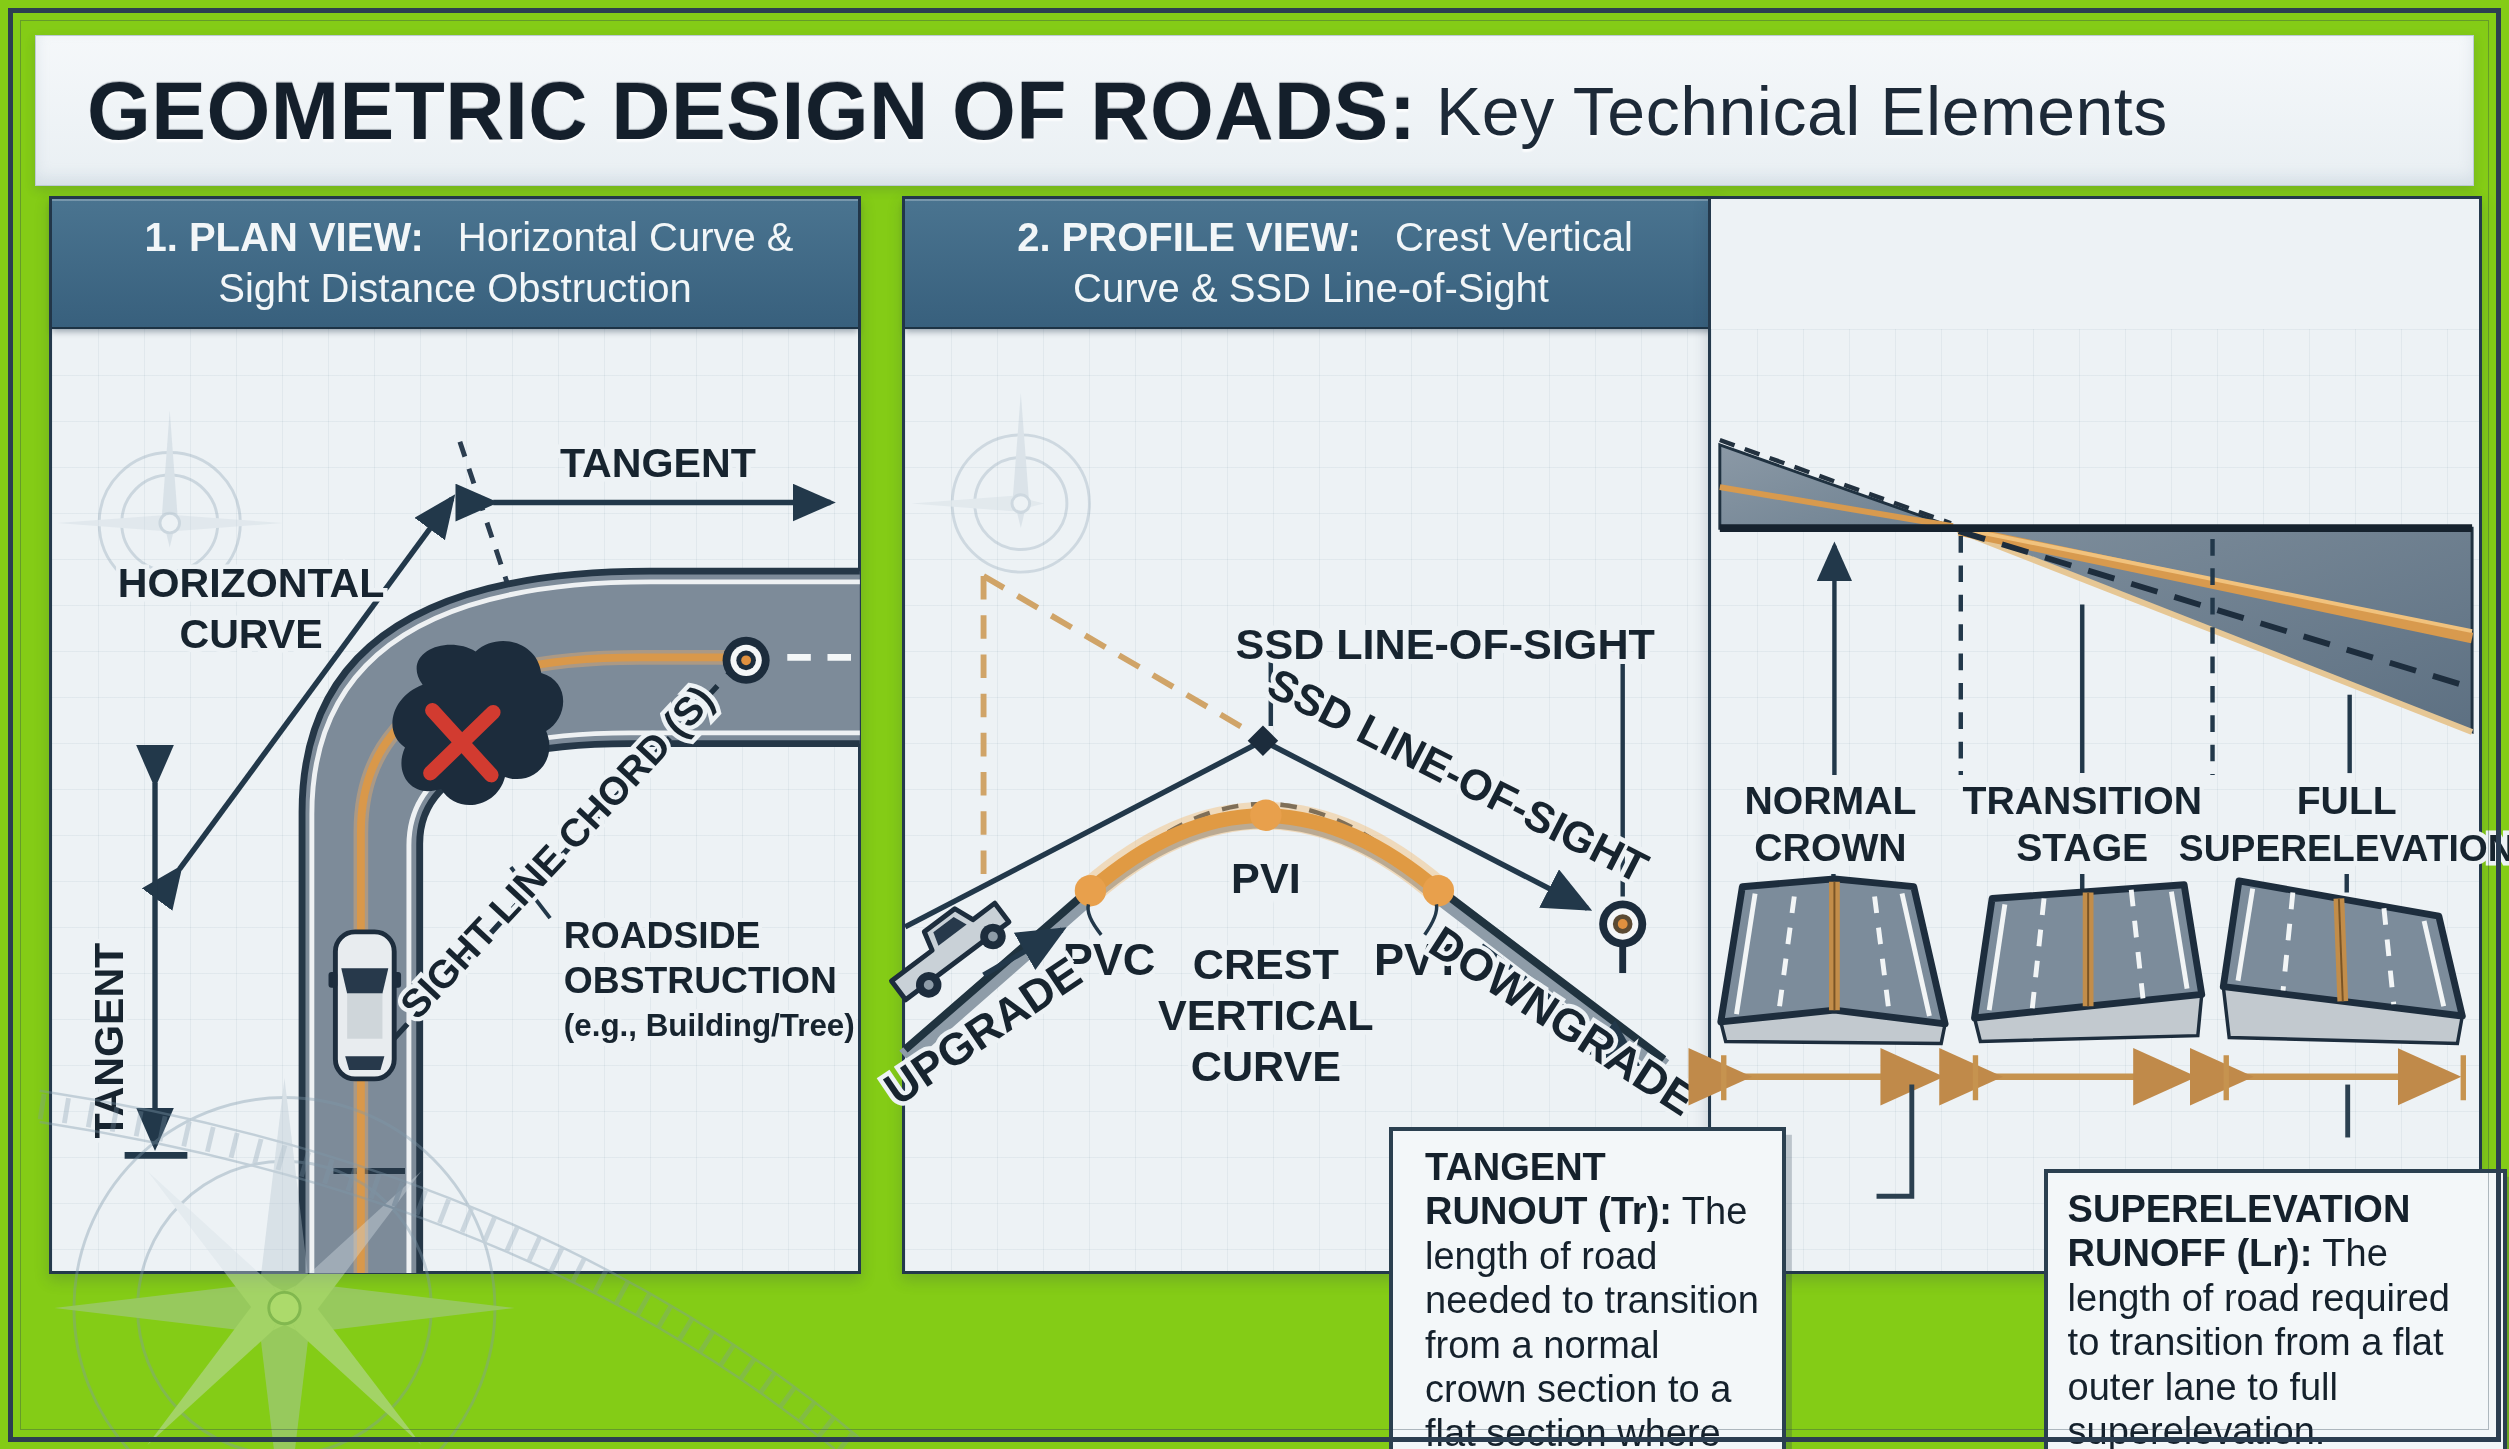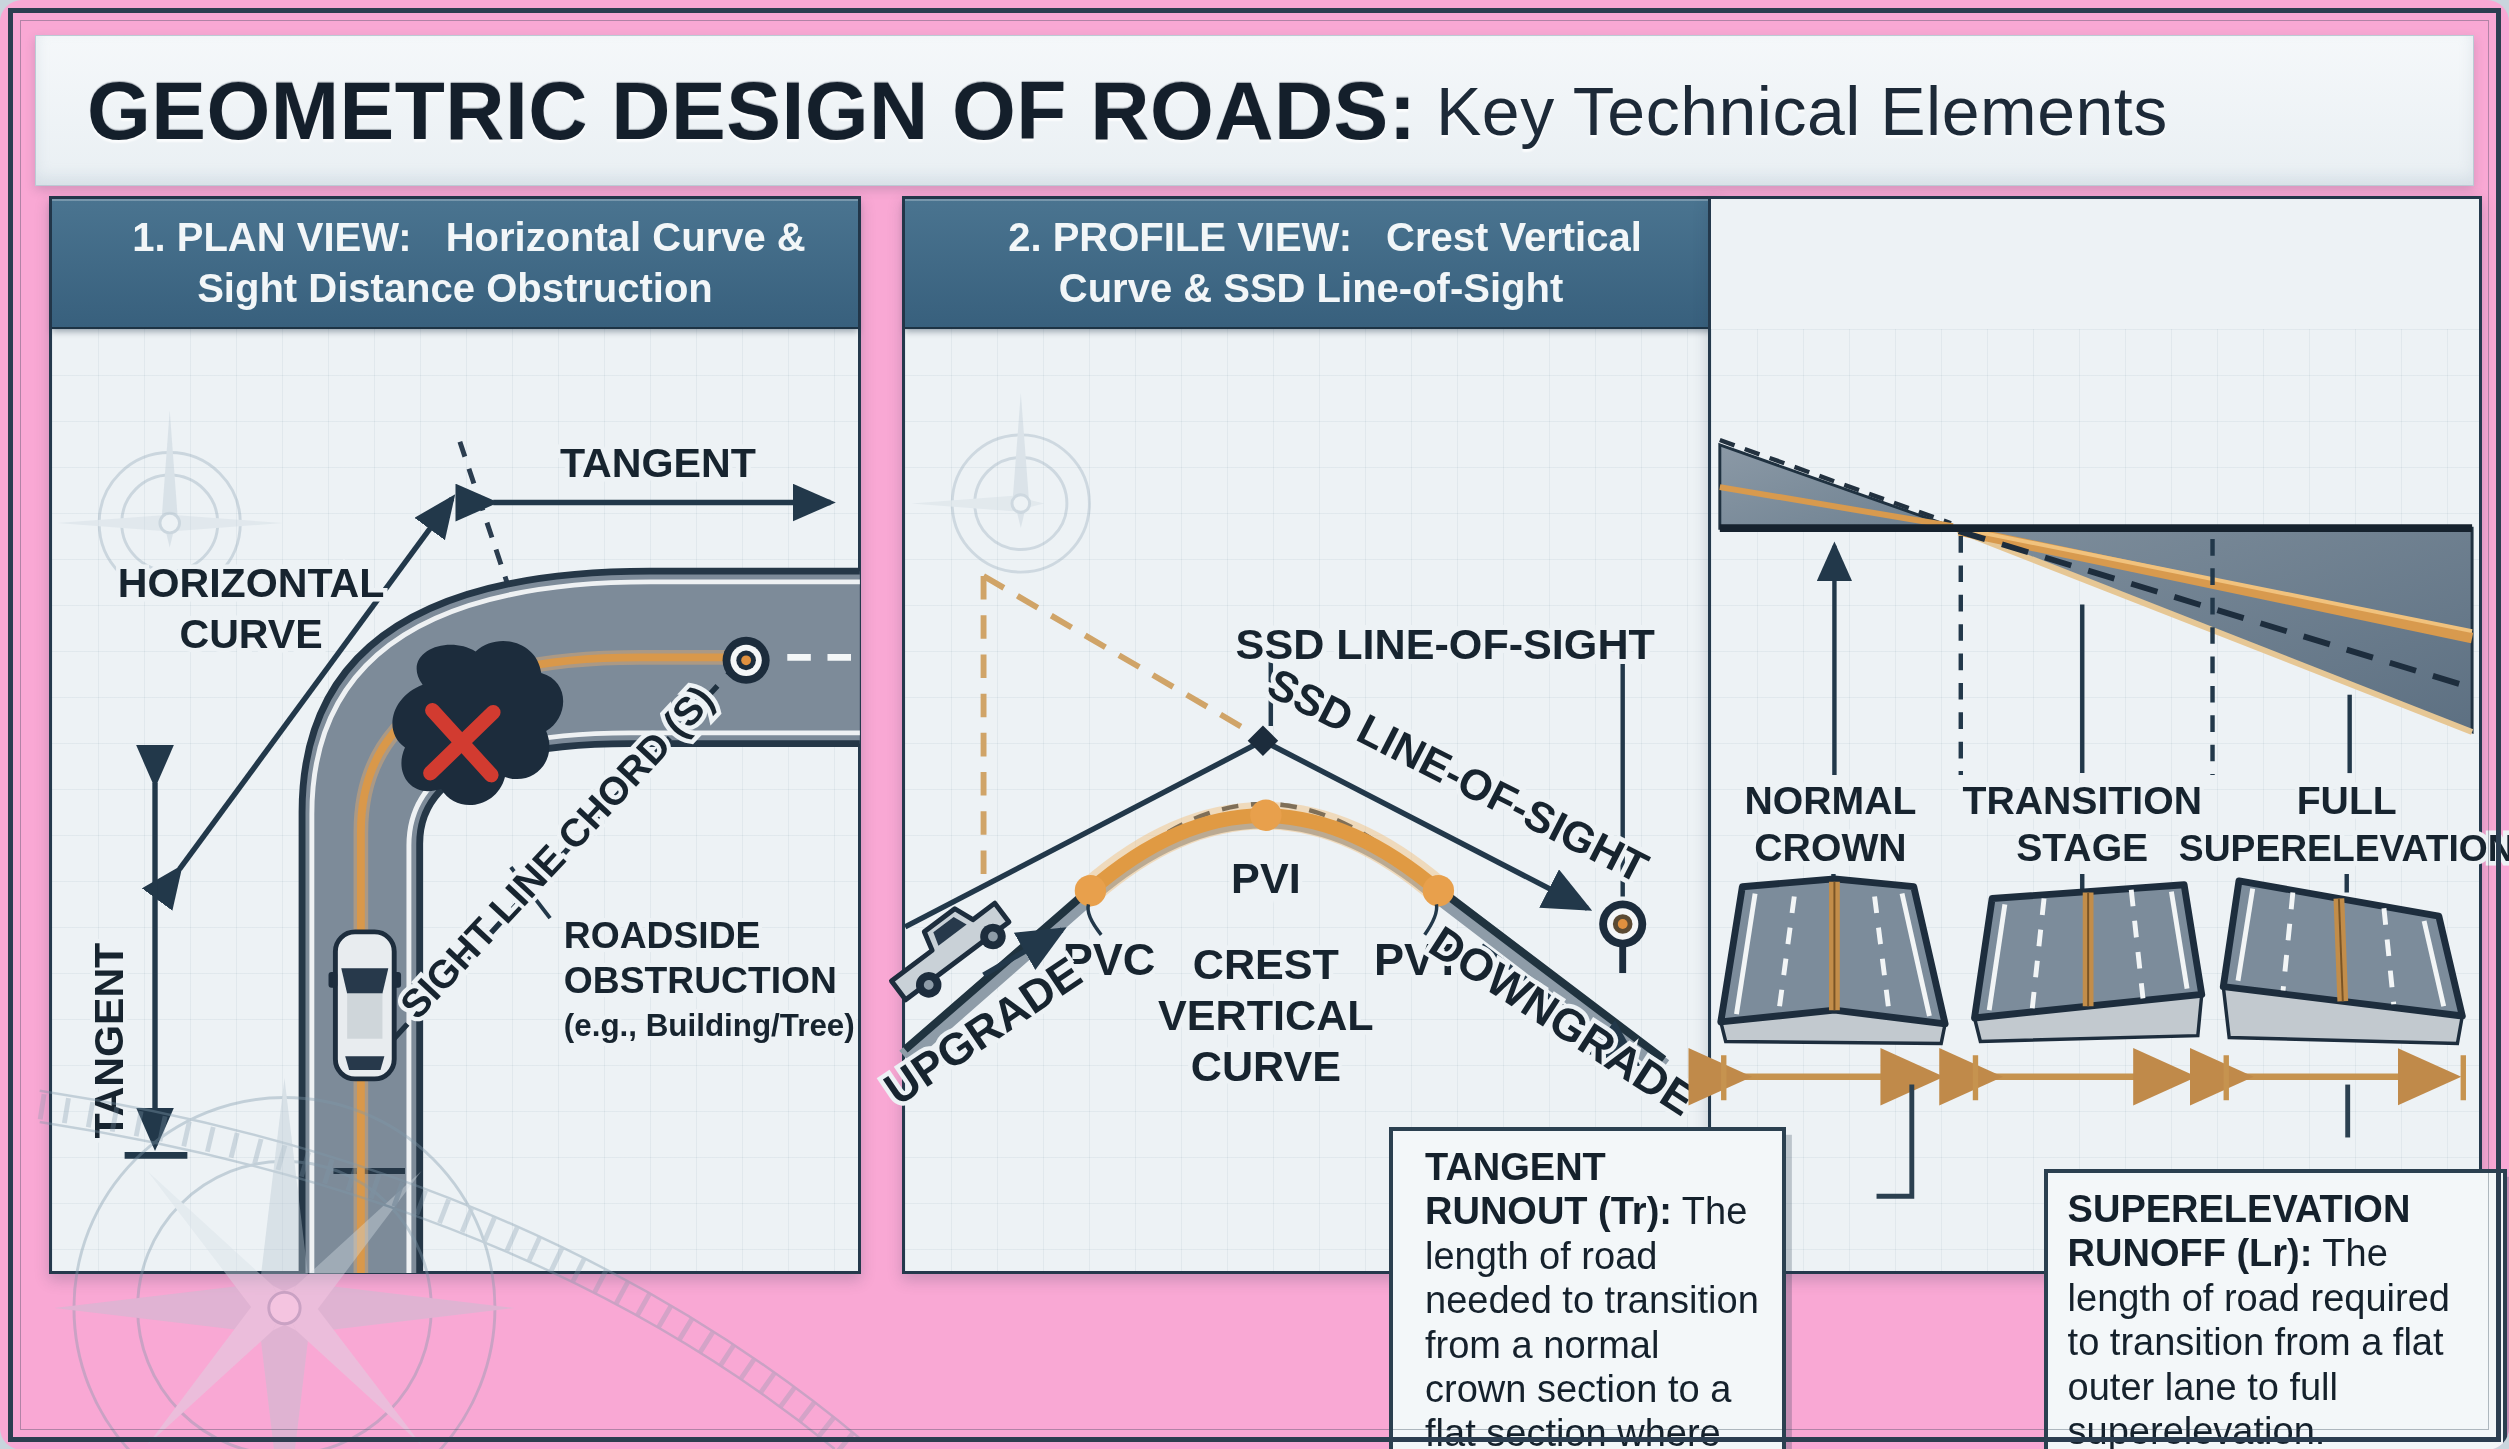--- a/index.html
+++ b/index.html
@@ -1,18 +1,18 @@
 <!DOCTYPE html>
 <html><head>
 <meta charset="utf-8">
 <style>
   html,body{margin:0;padding:0;background:#c9d5dd;}
   #page{position:relative;width:2509px;height:1450px;overflow:hidden;
         font-family:"Liberation Sans",sans-serif;
-        background:#f9a8d4;border-radius:22px;}
+        background:#84cc16;}
   .grid{background-image:
         linear-gradient(rgba(70,100,125,.09) 1px, transparent 1px),
         linear-gradient(90deg, rgba(70,100,125,.09) 1px, transparent 1px);
         background-size:46px 46px;}
   #frame{position:absolute;inset:7.8px;border:5.9px solid #2c3e50;pointer-events:none;z-index:40;}
   #frame-inner{position:absolute;inset:19.6px;border:1px solid rgba(44,62,80,.35);pointer-events:none;z-index:40;}
 
   
   #title-slab{position:absolute;left:35px;top:35px;width:2439px;height:151px;
       background:linear-gradient(#f5f8fa,#e9eff3);
@@ -34,21 +34,21 @@
       background-size:46px 46px;}
   #panel-plan{left:49px;width:812px;}
   #panel-profile{left:902px;width:818px;}
   #panel-cross{left:1708px;width:774px;}
   .panel-header{position:absolute;left:0;right:0;top:0;height:130px;
       background:linear-gradient(#4a7490,#38607d);
       border-bottom:2.9px solid #1d3344;box-shadow:inset 0 2px 0 rgba(255,255,255,.25), 0 2.9px 5.9px rgba(20,40,60,.35);
       color:#f2f6f8;display:flex;align-items:center;justify-content:center;text-align:center;
       font-size:40px;line-height:1.28;padding:0 33px;box-sizing:border-box;}
   .panel-header b{font-weight:700;margin-left:28px;}
-  .panel-header span{font-weight:700;margin-left:23px;}
+  .panel-header span{font-weight:400;margin-left:23px;}
 
   svg{position:absolute;overflow:visible;}
   .panel svg{left:0;top:130px;}
 
   
   .callout{position:absolute;background:#f3f7f9;border:4.9px solid #2b4050;
       box-shadow:5.9px 7.8px 0 rgba(40,60,80,.25);
       padding:13.7px 19.6px;box-sizing:border-box;z-index:20;
       font-size:38px;line-height:1.17;color:#15212c;}
   .callout b{font-weight:800;}

